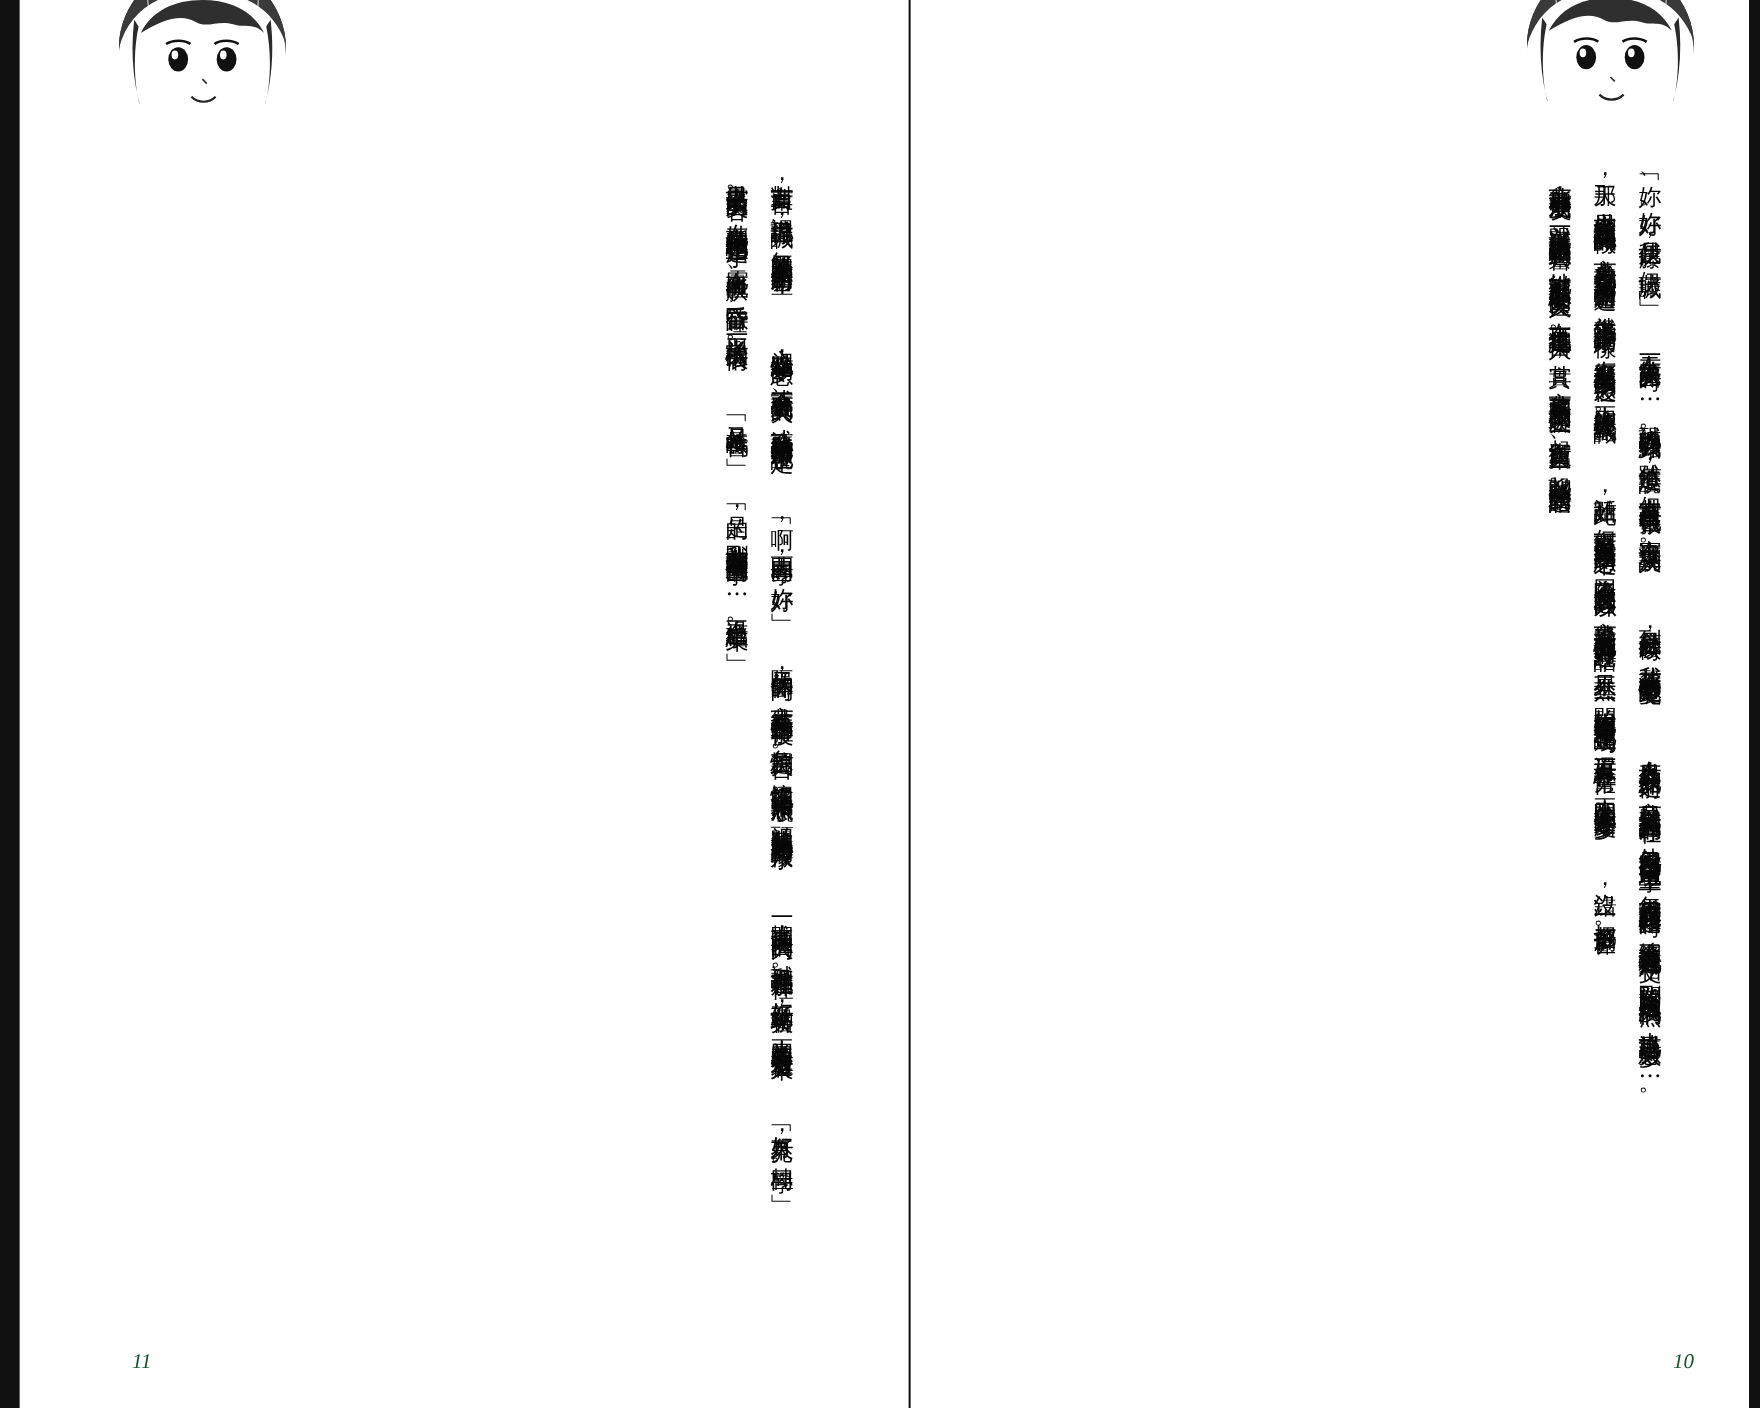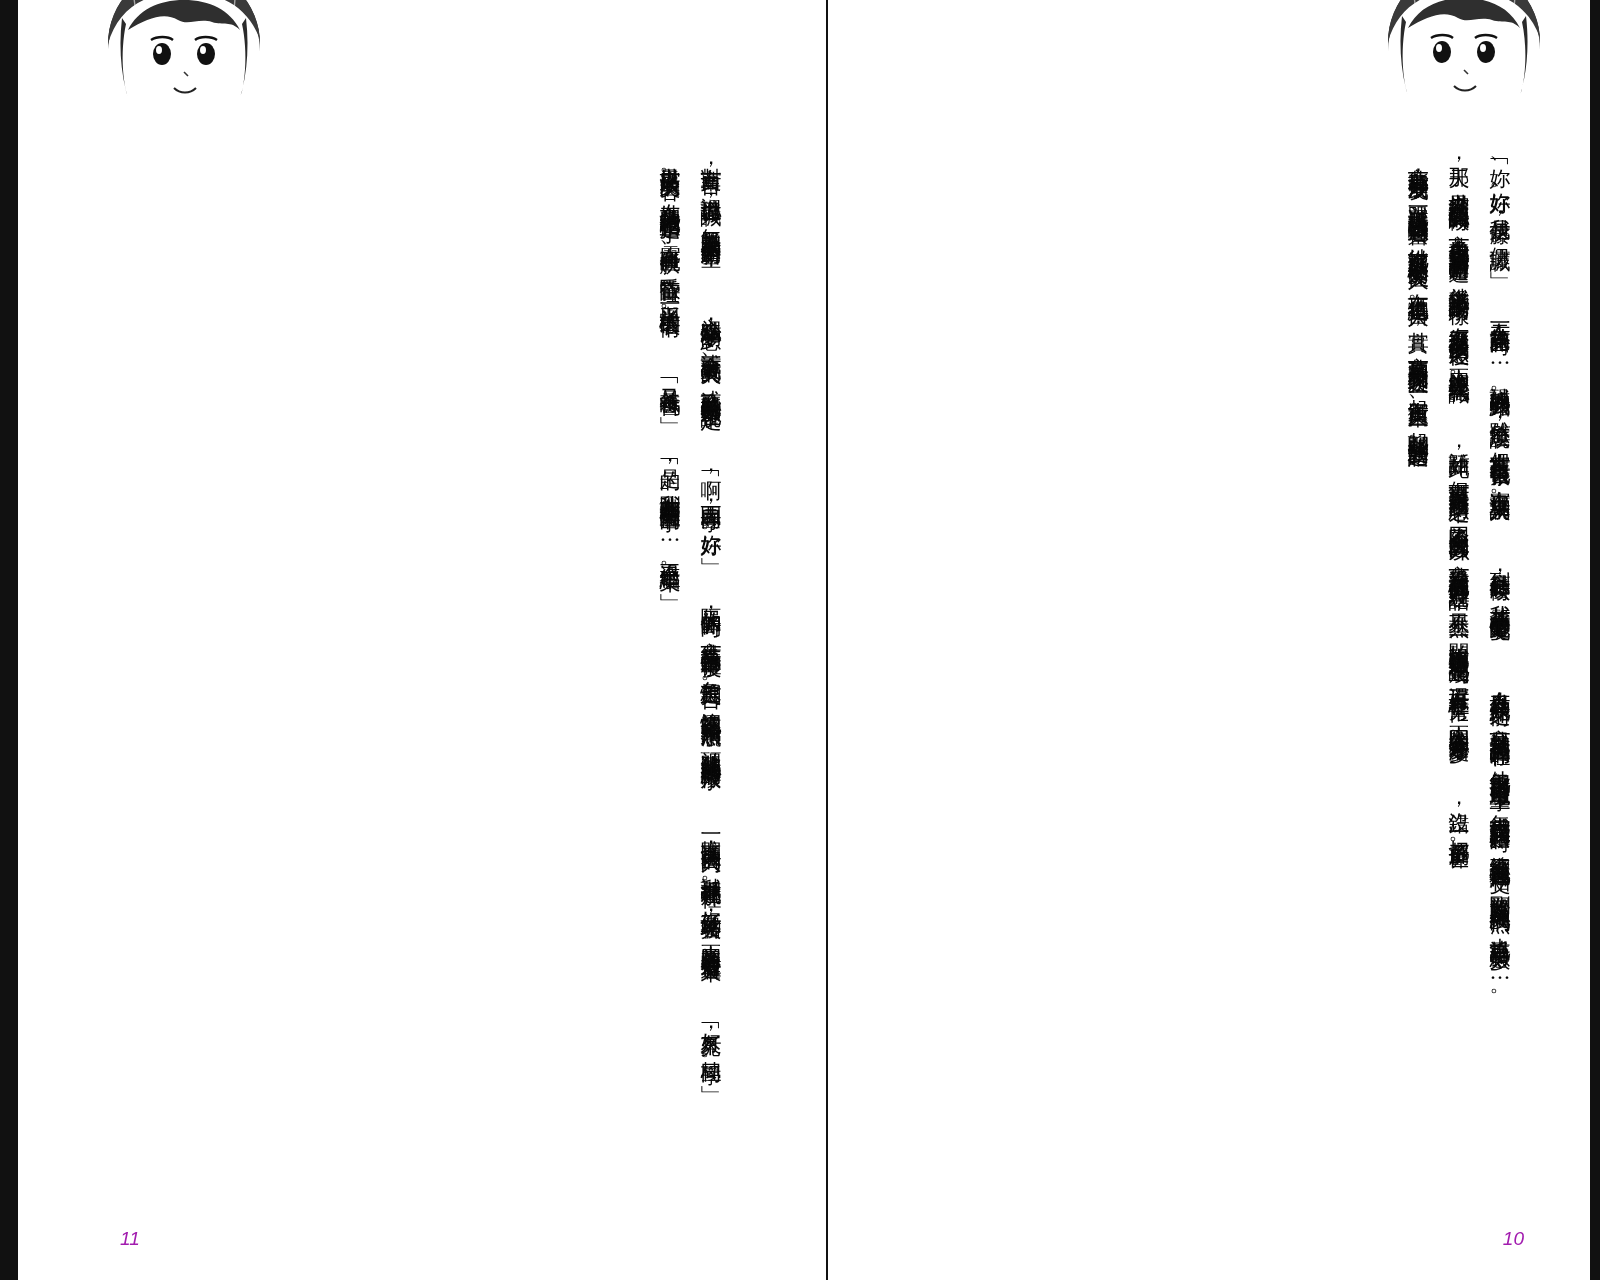--- a/index.html
+++ b/index.html
@@ -82,27 +82,27 @@
     padding: 0;
     display: inline-block;
     vertical-align: top;
     text-indent: 1em;
   }
 
   
   .folio {
     position: absolute;
     bottom: 30px;
-    font-family: Liberation Sans, sans-serif;
+    font-family: Liberation Serif, serif;
     font-style: italic;
     font-size: 19px;
-    color: #a21caf;
+    color: #14532d;
   }
   .page-left .folio { left: 120px; }
-  .page-right .folio { right: 76px; }
+  .page-right .folio { right: 60px; }
 
   
   .portrait {
     position: absolute;
     width: 152px;
     height: 140px;
     overflow: hidden;
   }
   .portrait-left {
     left: 108px;

